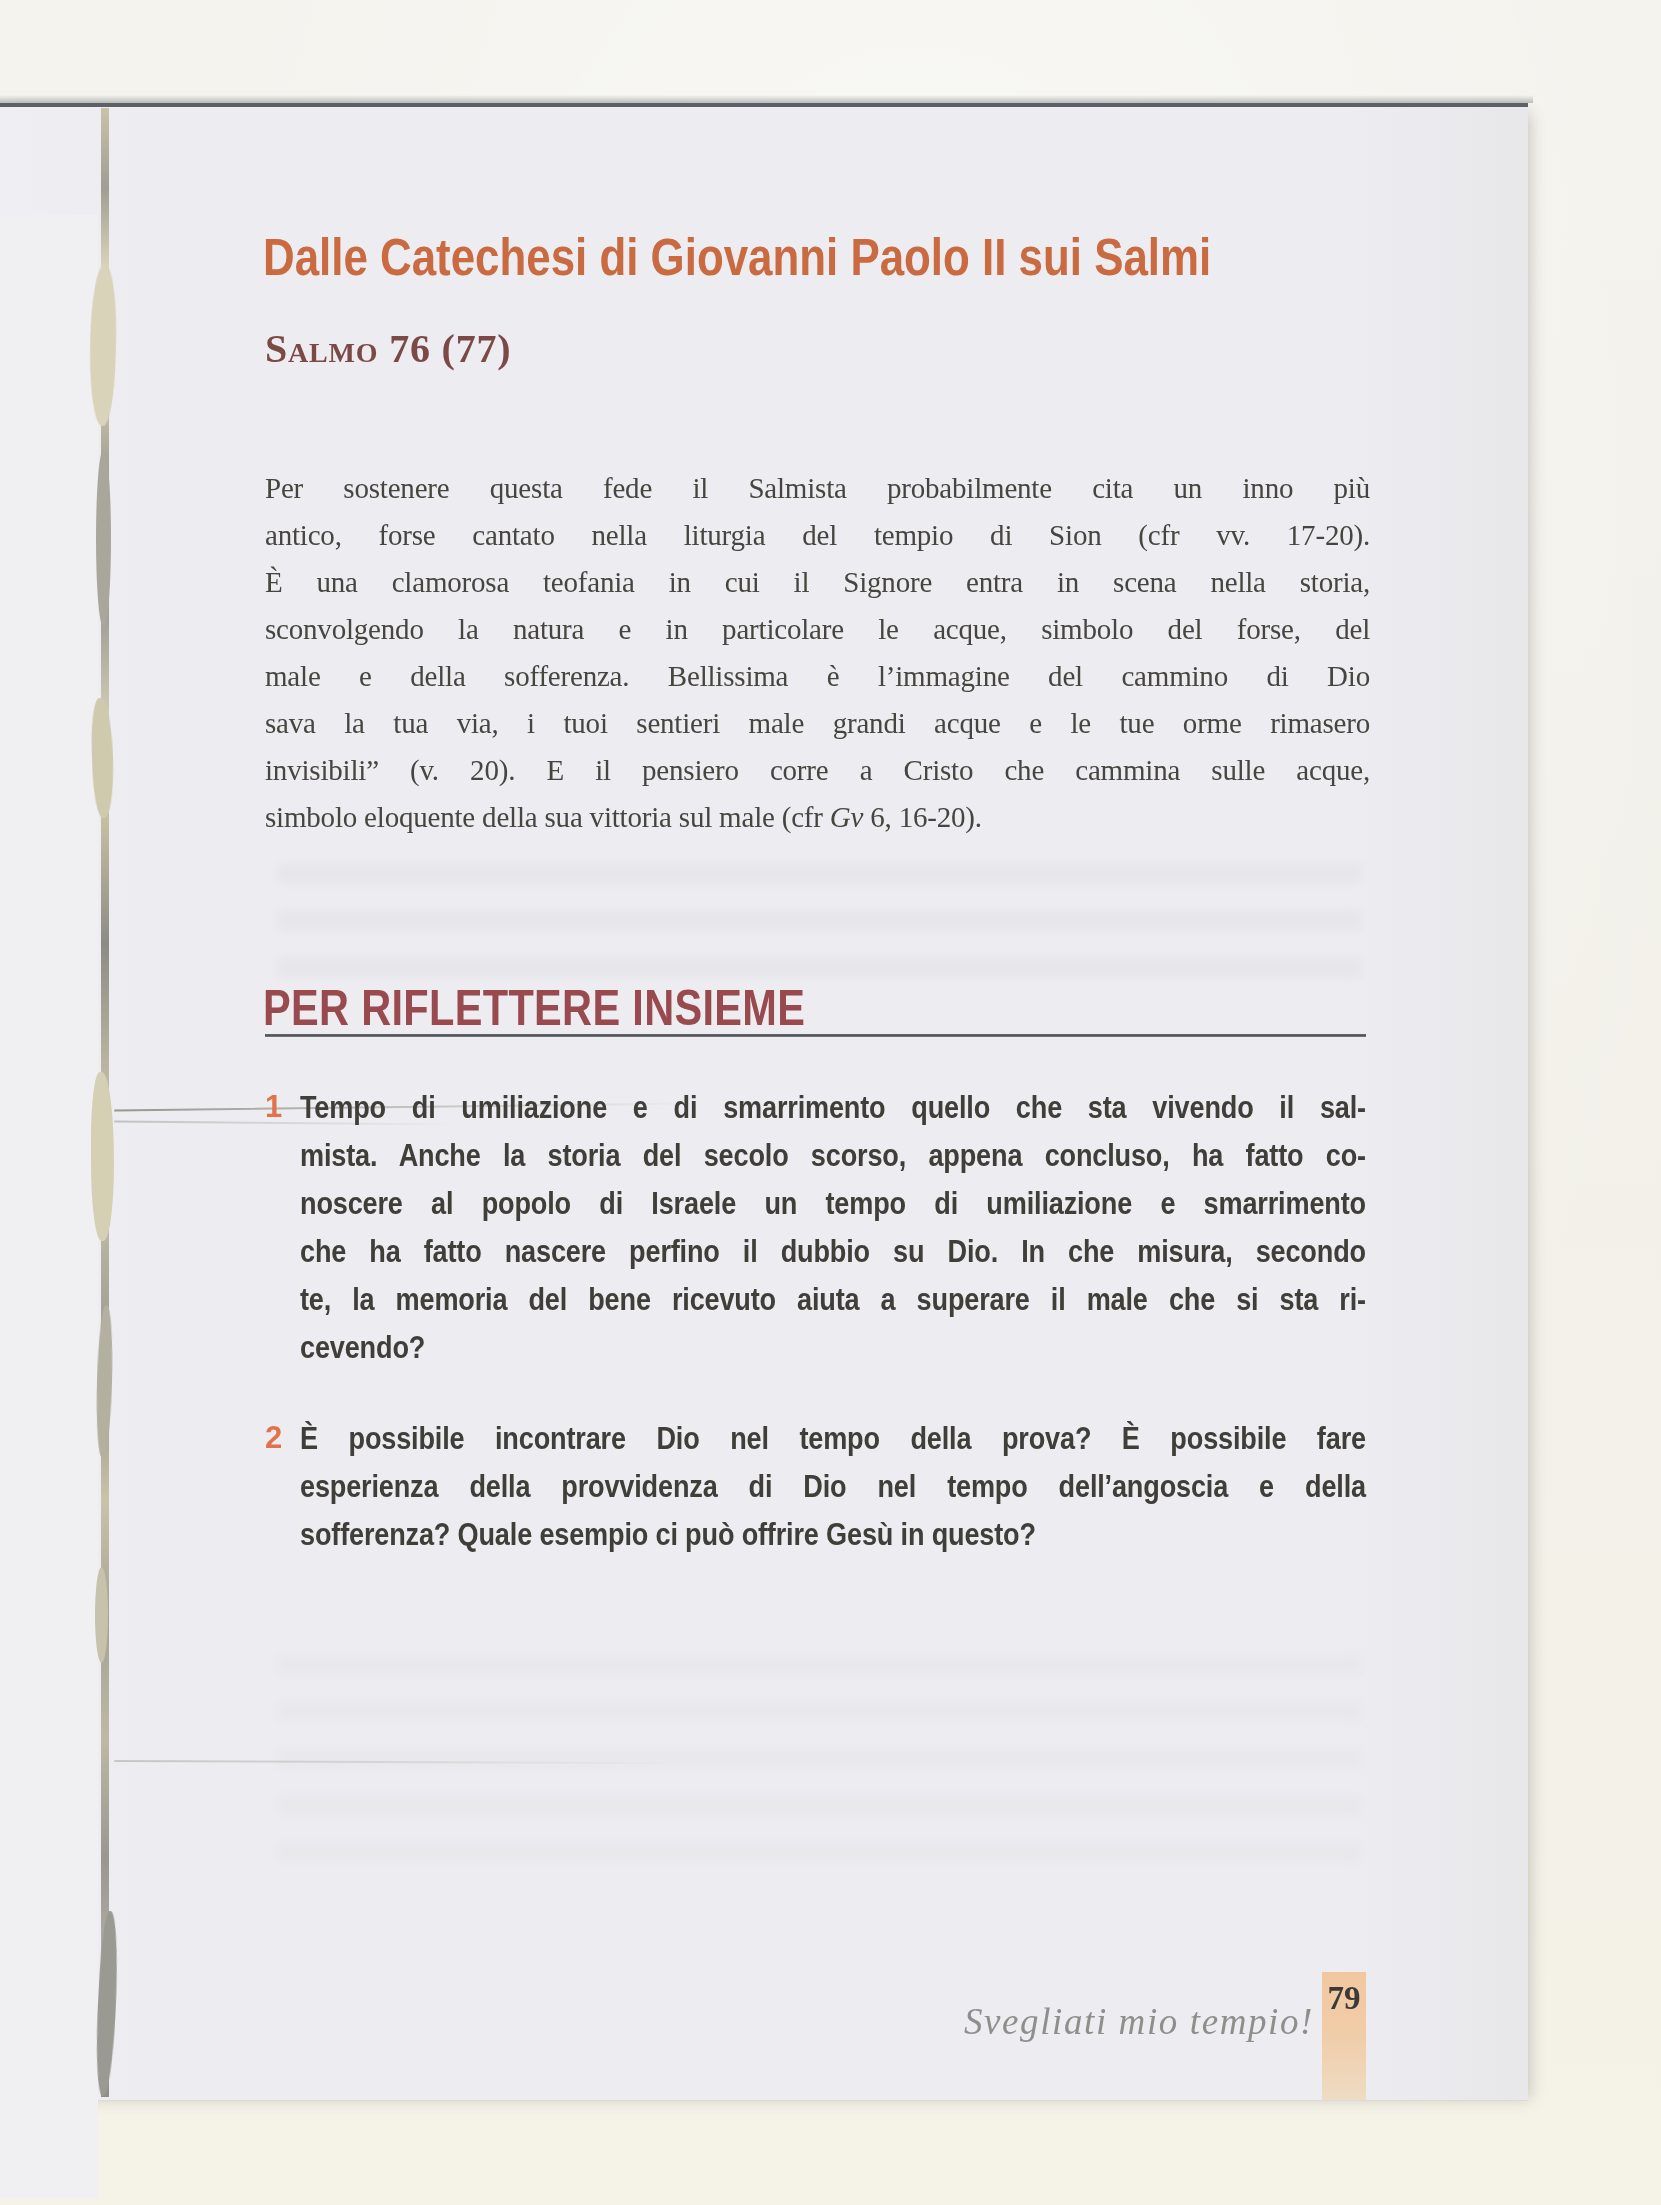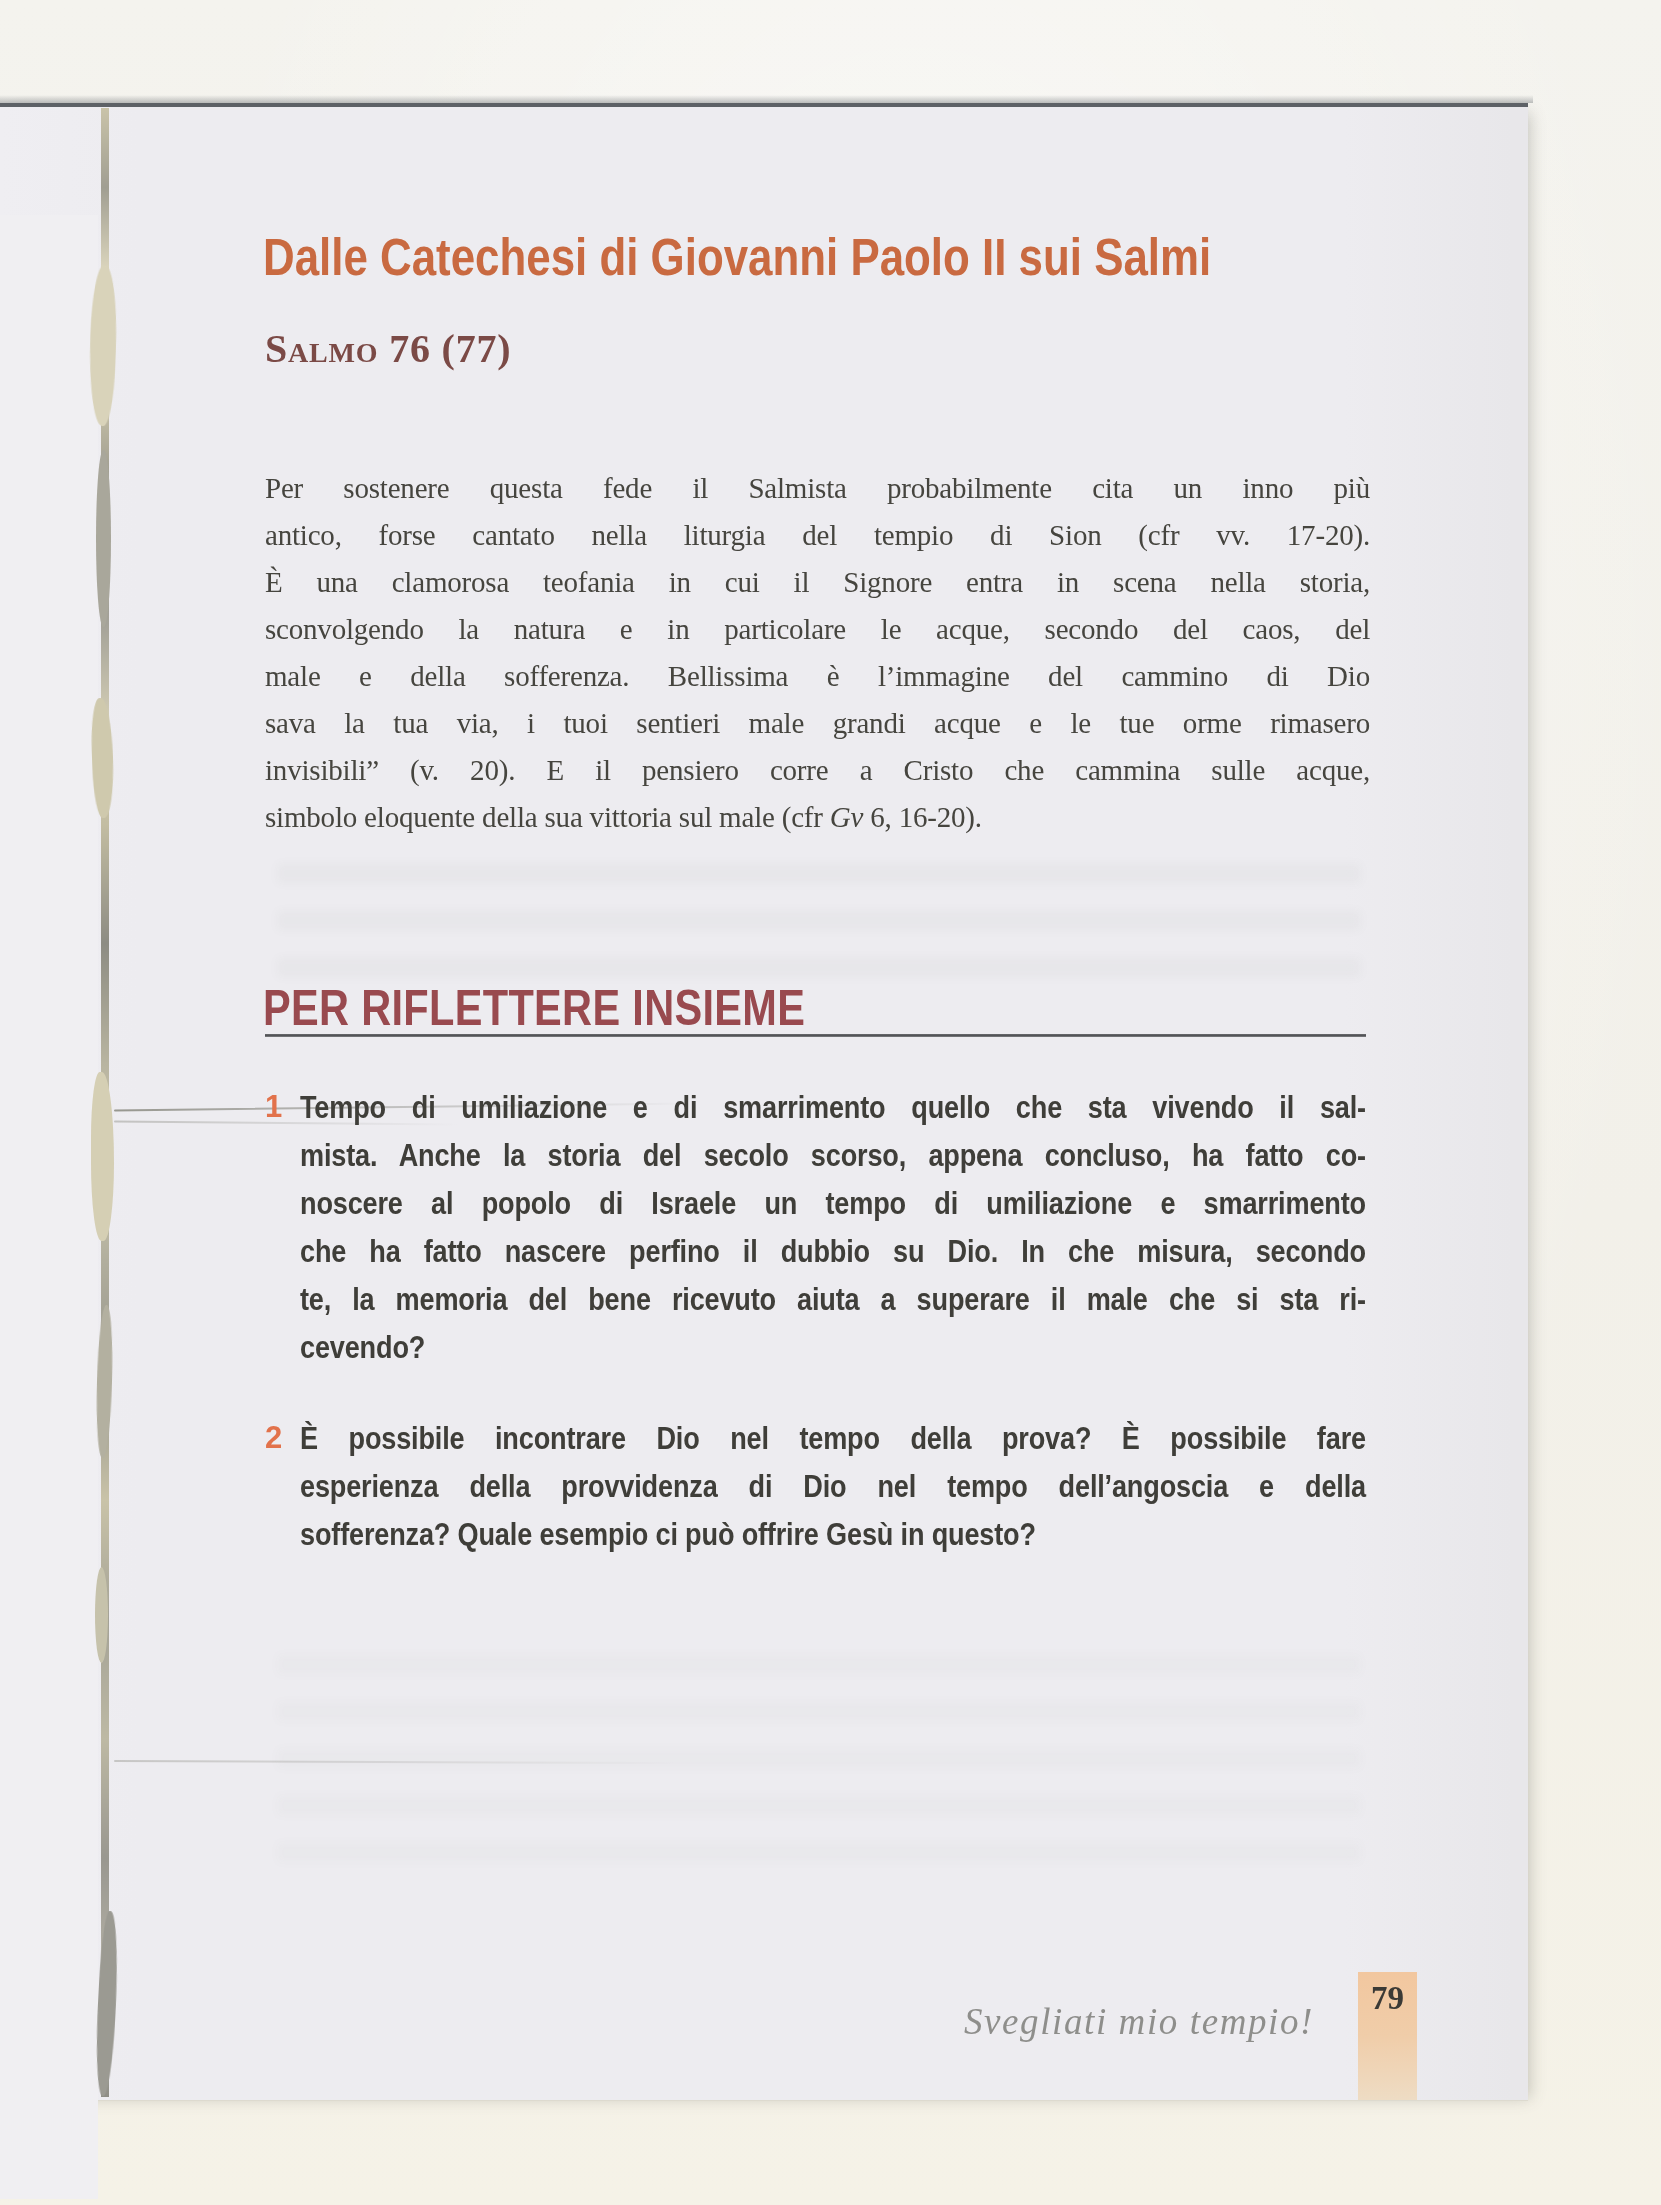--- a/index.html
+++ b/index.html
@@ -125,23 +125,22 @@
   .qline { text-align:justify; text-align-last:justify; }
   .qline.lastline { text-align:left; text-align-last:left; }
 
   .footer-book-title {
     position:absolute; right:348px; top:2002px;
     font-family:"Liberation Serif", serif; font-style:italic;
     font-size:37px; line-height:40px; letter-spacing:1.6px;
     color:var(--footer-gray);
   }
   .page-number-tab {
-    position:absolute; left:1322px; top:1972px; width:59px; height:128px;
+    position:absolute; left:1322px; top:1972px; width:44px; height:128px;
     background:linear-gradient(180deg, var(--tab-tan-top) 0%, #f0cda9 50%, var(--tab-tan-bottom) 100%);
-    margin-left:36px;
   }
   .page-number {
     margin-top:6.4px; text-align:center;
     font-family:"Liberation Serif", serif; font-weight:bold;
     font-size:33px; line-height:40px; color:#3b3a36;
   }
 
   
   .showthrough {
     position:absolute; left:277px; width:1084px;
@@ -178,21 +177,21 @@
 <div class="showthrough ghost-2"></div>
 
 <h1 class="page-title">Dalle Catechesi di Giovanni Paolo II sui Salmi</h1>
 
 <h2 class="psalm-heading">Salmo 76 (77)</h2>
 
 <div class="body-paragraph">
   <div class="pline">Per sostenere questa fede il Salmista probabilmente cita un inno più</div>
   <div class="pline">antico, forse cantato nella liturgia del tempio di Sion (cfr vv. 17-20).</div>
   <div class="pline">È una clamorosa teofania in cui il Signore entra in scena nella storia,</div>
-  <div class="pline">sconvolgendo la natura e in particolare le acque, secondo del caos, del</div>
+  <div class="pline">sconvolgendo la natura e in particolare le acque, simbolo del forse, del</div>
   <div class="pline">male e della sofferenza. Bellissima è l’immagine del cammino di Dio</div>
   <div class="pline">sava la tua via, i tuoi sentieri male grandi acque e le tue orme rimasero</div>
   <div class="pline">invisibili” (v. 20). E il pensiero corre a Cristo che cammina sulle acque,</div>
   <div class="pline lastline"><span>simbolo eloquente della sua vittoria sul male (cfr </span><span class="it">Gv</span><span> 6, 16-20).</span></div>
 </div>
 
 <h2 class="section-heading">PER RIFLETTERE INSIEME</h2>
 <div class="section-rule"></div>
 
 <div class="question-item q1">

